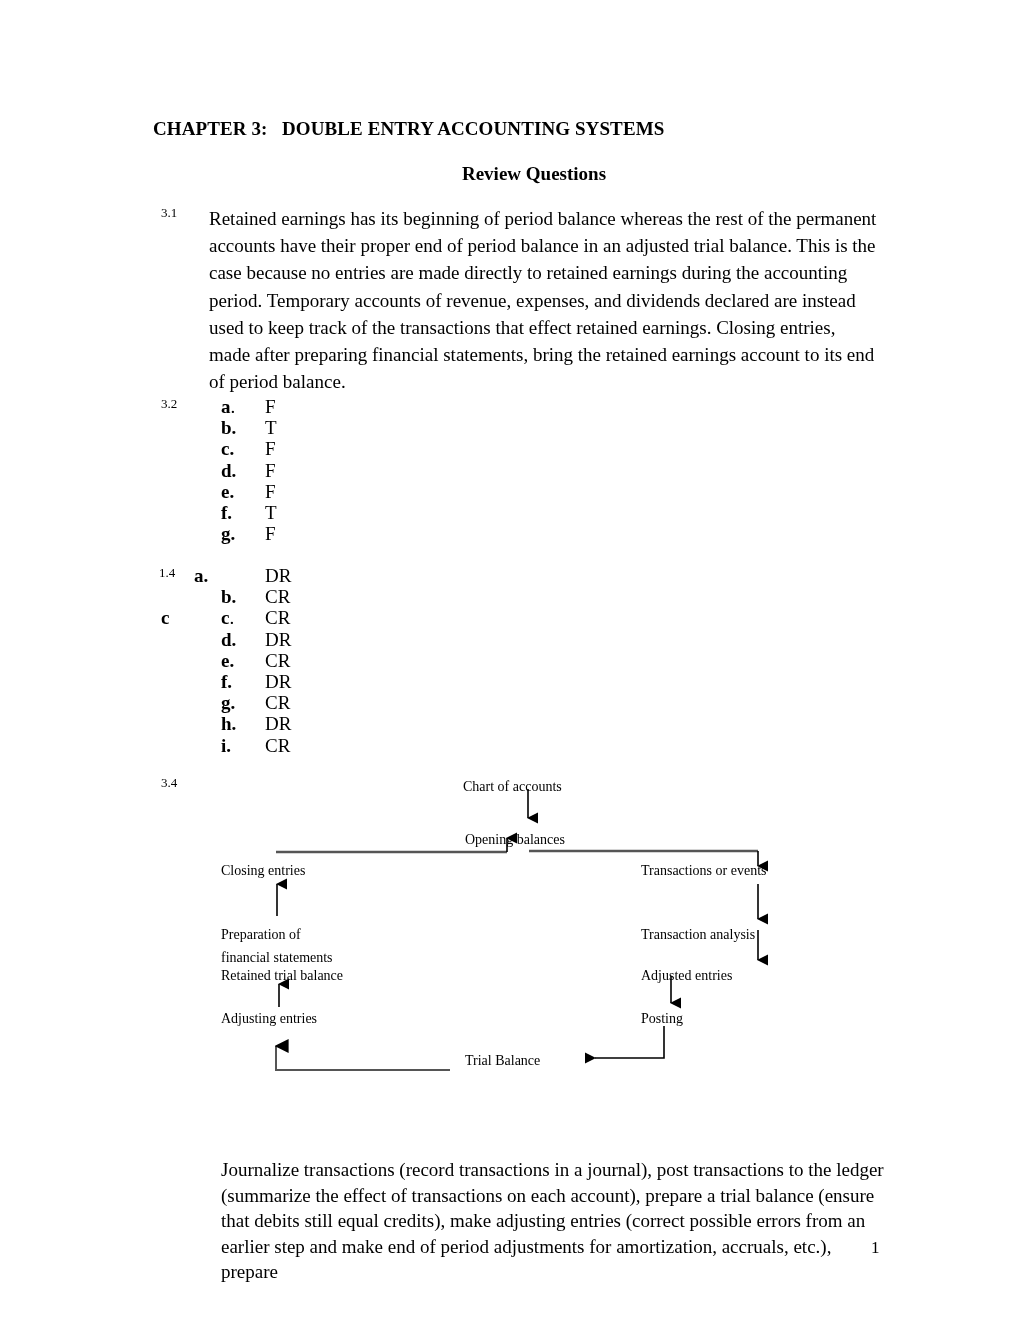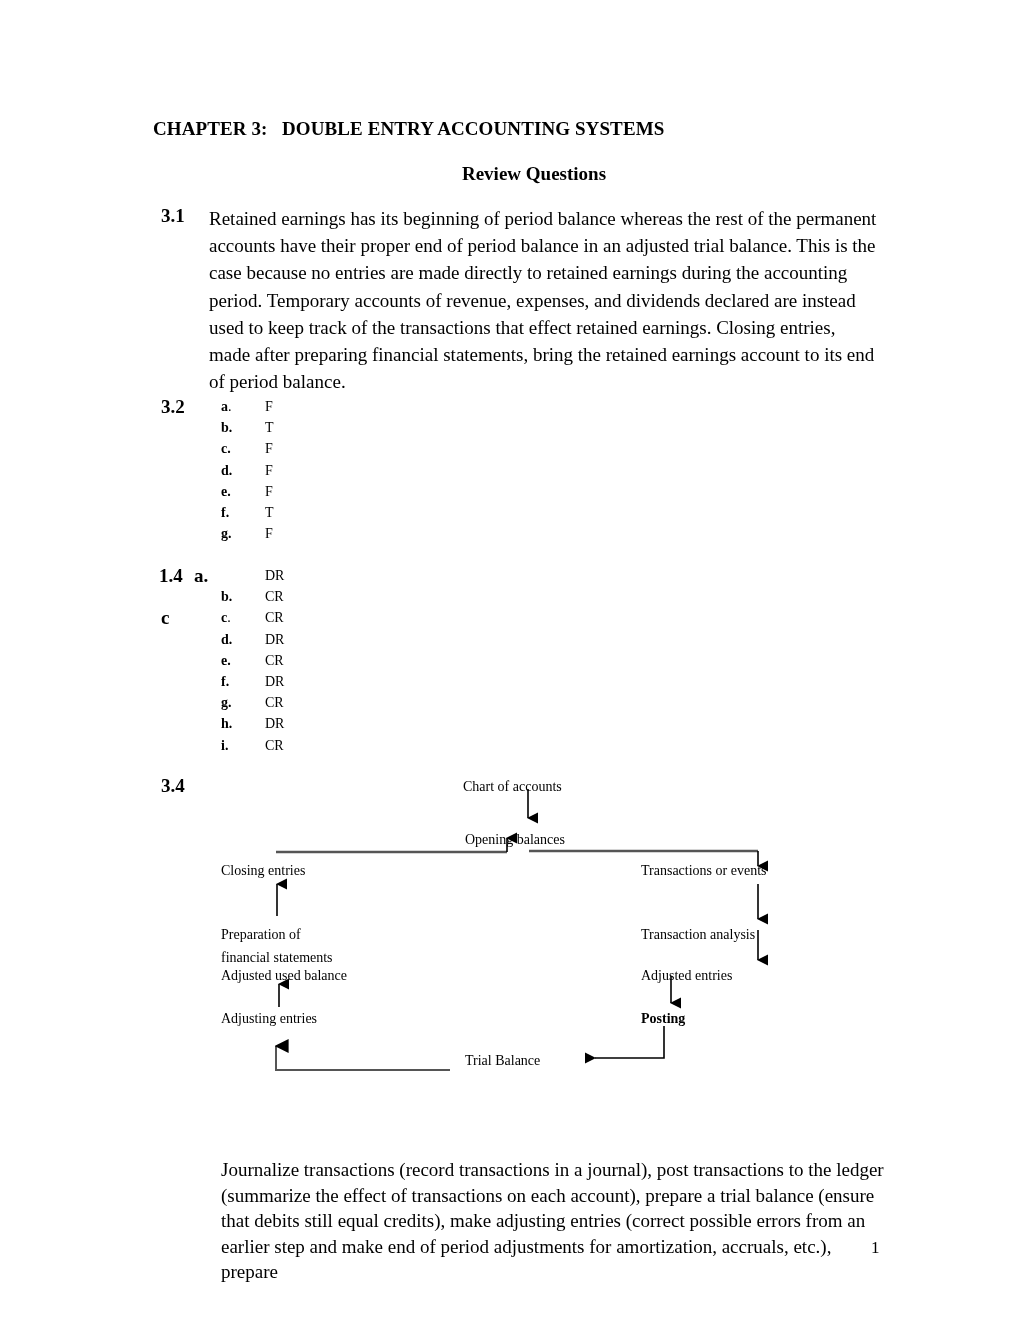--- a/index.html
+++ b/index.html
@@ -38,40 +38,40 @@
     width: 1020px;
     text-align: center;
     font-size: 19px;
     font-weight: bold;
     padding-left: 11px;
   }
 
   
   .q-num {
     position: absolute;
-    font-size: 19px;
-    font-weight: bold;
+    font-size: 13px;
+    font-weight: normal;
   }
   .q-body {
     position: absolute;
     font-size: 19px;
     line-height: 27.2px;
     text-align: left;
   }
   #q31-body {
     left: 196px;
     top: 205px;
     width: 668px;
   }
   #q31-num { left: 148px; top: 205px; }
 
   
   .ans-list {
     position: absolute;
-    font-size: 14px;
+    font-size: 19px;
   }
   .ans-row {
     height: 21.2px;
     line-height: 21.2px;
     white-space: nowrap;
     position: relative;
   }
   .ans-letter {
     display: inline-block;
     font-weight: bold;
@@ -178,24 +178,24 @@
 
   <div class="q-num" id="q34-num">3.4</div>
 
   <div id="diagram-labels">
       <div class="dlabel" style="left: 450px; top: 775px;">Chart of accounts</div>
       <div class="dlabel" style="left: 452px; top: 828px;">Opening balances</div>
       <div class="dlabel" style="left: 208px; top: 859px;">Closing entries</div>
       <div class="dlabel" style="left: 628px; top: 859px;">Transactions or events</div>
       <div class="dlabel" style="left: 208px; top: 923px;">Preparation of<br>financial statements</div>
       <div class="dlabel" style="left: 628px; top: 923px;">Transaction analysis</div>
-      <div class="dlabel" style="left: 208px; top: 964px;">Adjusted used balance</div>
+      <div class="dlabel" style="left: 208px; top: 964px;">Retained trial balance</div>
       <div class="dlabel" style="left: 628px; top: 964px;">Adjusted entries</div>
       <div class="dlabel" style="left: 208px; top: 1007px;">Adjusting entries</div>
-      <div class="dlabel" style="left: 628px; top: 1007px; font-weight: bold;">Posting</div>
+      <div class="dlabel" style="left: 628px; top: 1007px;">Posting</div>
       <div class="dlabel" style="left: 452px; top: 1049px;">Trial Balance</div>
     </div>
 
   <svg class="diagram" viewBox="0 0 1020 1320">
     <defs>
       <marker id="arrow-down" viewBox="0 0 10 10" refX="5" refY="9" markerWidth="7" markerHeight="7" orient="auto">
         <path d="M 0 0 L 10 0 L 5 10 z" fill="#000"></path>
       </marker>
       <marker id="arrow-up" viewBox="0 0 10 10" refX="5" refY="1" markerWidth="7" markerHeight="7" orient="auto">
         <path d="M 5 0 L 10 10 L 0 10 z" fill="#000"></path>

